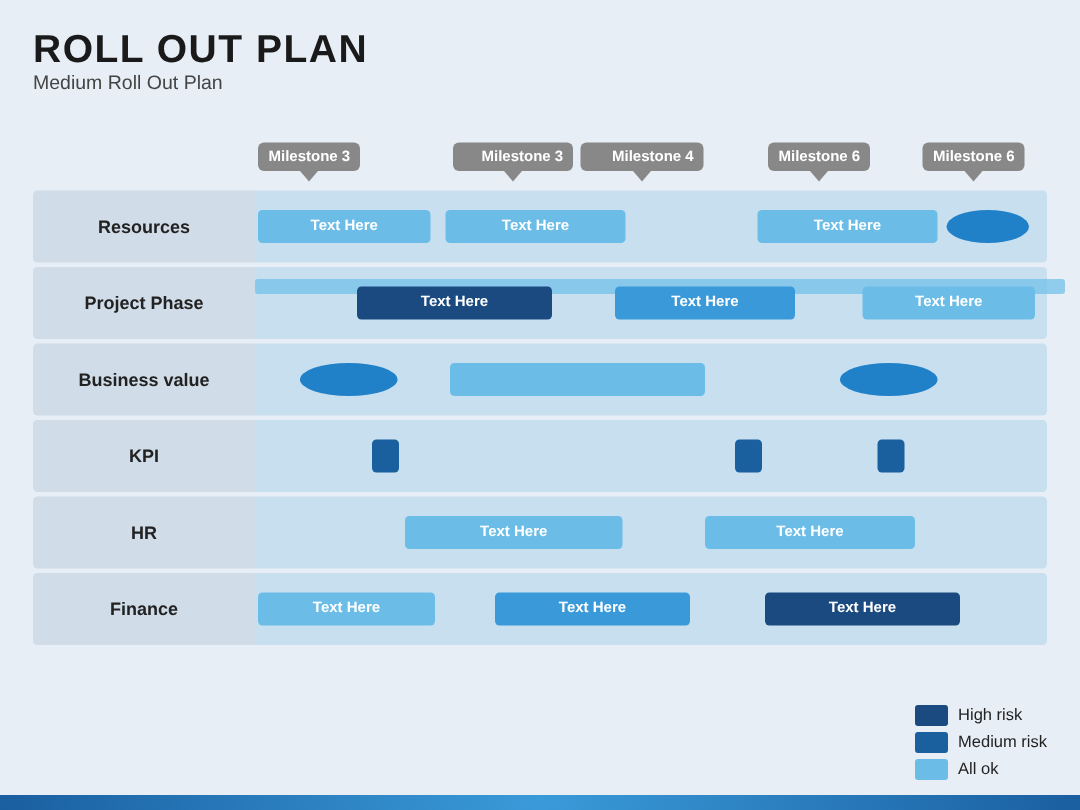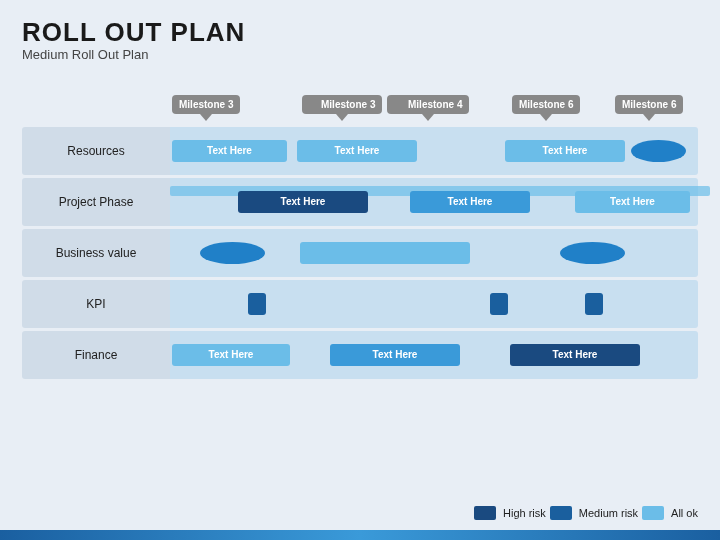--- a/index.html
+++ b/index.html
@@ -75,21 +75,21 @@
     }
 
     .gantt-row {
       height: 36px;
     }
 
     .row-label {
       width: 148px;
       background: #d0dce8;
       font-size: 12px;
-      font-weight: 400;
+      font-weight: 700;
       color: #222;
       text-align: center;
       padding: 0 8px;
       border-radius: 3px 0 0 3px;
       vertical-align: middle;
     }
 
     .row-content {
       background: #c8dff0;
       position: relative;
@@ -137,21 +137,21 @@
       font-weight: bold;
       white-space: nowrap;
     }
 
     
     .legend {
       position: absolute;
       right: 22px;
       bottom: 20px;
       display: flex;
-      flex-direction: row;
+      flex-direction: column;
       gap: 4px;
     }
     .legend-item {
       display: flex;
       align-items: center;
       gap: 7px;
       font-size: 11px;
       color: #222;
     }
     .legend-box {
@@ -240,20 +240,33 @@
         <td class="row-label">KPI</td>
         <td class="row-content">
           <div class="row-inner">
             <div class="bar bar-dark" style="left:78px; width:18px; height:22px;"></div>
             <div class="bar bar-dark" style="left:320px; width:18px; height:22px;"></div>
             <div class="bar bar-dark" style="left:415px; width:18px; height:22px;"></div>
           </div>
         </td>
       </tr>
 
+      <tr class="gantt-row">
+        <td class="row-label">HR</td>
+        <td class="row-content">
+          <div class="row-inner">
+            <div class="bar bar-light" style="left:100px; width:145px; height:22px;">
+              <span class="bar-text">Text Here</span>
+            </div>
+            <div class="bar bar-light" style="left:300px; width:140px; height:22px;">
+              <span class="bar-text">Text Here</span>
+            </div>
+          </div>
+        </td>
+      </tr>
 
       <tr class="gantt-row">
         <td class="row-label">Finance</td>
         <td class="row-content">
           <div class="row-inner">
             <div class="bar bar-light" style="left:2px; width:118px; height:22px;">
               <span class="bar-text">Text Here</span>
             </div>
             <div class="bar bar-medium" style="left:160px; width:130px; height:22px;">
               <span class="bar-text">Text Here</span>

